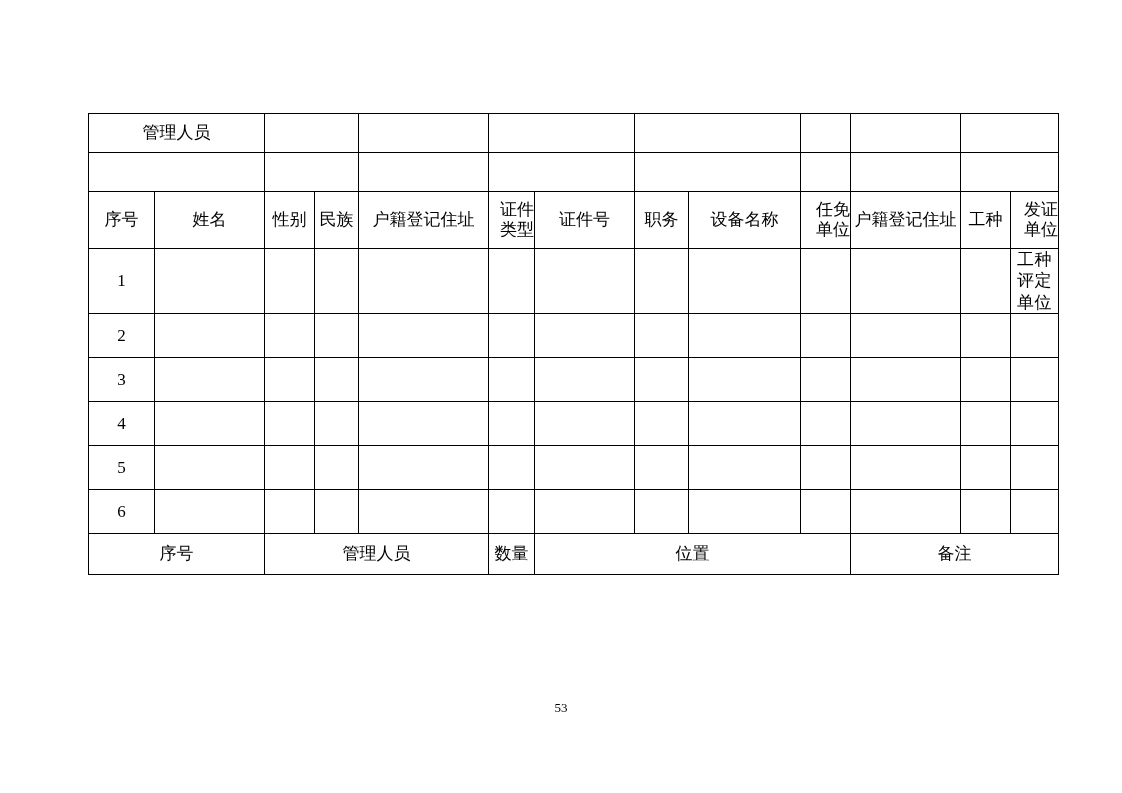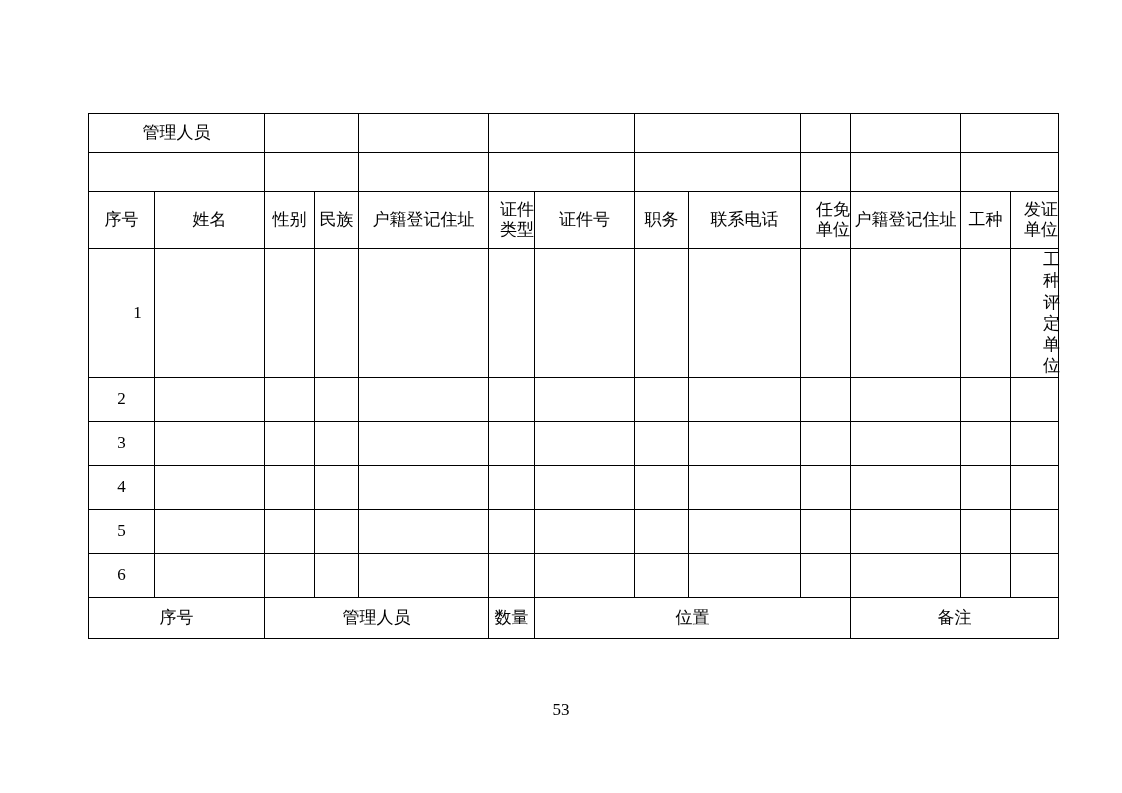--- a/index.html
+++ b/index.html
@@ -50,21 +50,21 @@
   .row-section td {
     height: 40px;
     font-size: 20px;
     letter-spacing: 1px;
   }
   .row-head td {
     height: 56px;
     font-size: 17px;
   }
   .row-data td { height: 43px; }
-  .row-data.tall td { height: 47px; padding-left: 32px; }
+  .row-data.tall td { height: 47px; }
   .row-subtitle td {
     height: 38px;
     font-size: 19px;
   }
   .row-eq-head td {
     height: 40px;
     font-size: 18px;
   }
   .twoline {
     display: block;
@@ -75,21 +75,21 @@
     font-size: 12px;
     line-height: 1.5;
     letter-spacing: 0.5px;
   }
   .pagenum {
     position: absolute;
     left: 0;
     top: 700px;
     width: 1122px;
     text-align: center;
-    font-size: 17px;
+    font-size: 13px;
     font-family: "Liberation Serif", "DejaVu Serif", serif;
     color: #000000;
   }
 </style>
 </head>
 <body>
 
 <div class="page">
 
   <div class="sheet">
@@ -138,21 +138,21 @@
         <td>姓名</td>
         <td>性别</td>
         <td>民族</td>
         <td>户籍登记住址</td>
         <td>
           <span class="twoline">证件</span>
           <span class="twoline">类型</span>
         </td>
         <td>证件号</td>
         <td>职务</td>
-        <td>联系电话</td>
+        <td>设备名称</td>
         <td>
           <span class="twoline">任免</span>
           <span class="twoline">单位</span>
         </td>
         <td>户籍登记住址</td>
         <td>工种</td>
         <td>
           <span class="twoline">发证</span>
           <span class="twoline">单位</span>
         </td>

